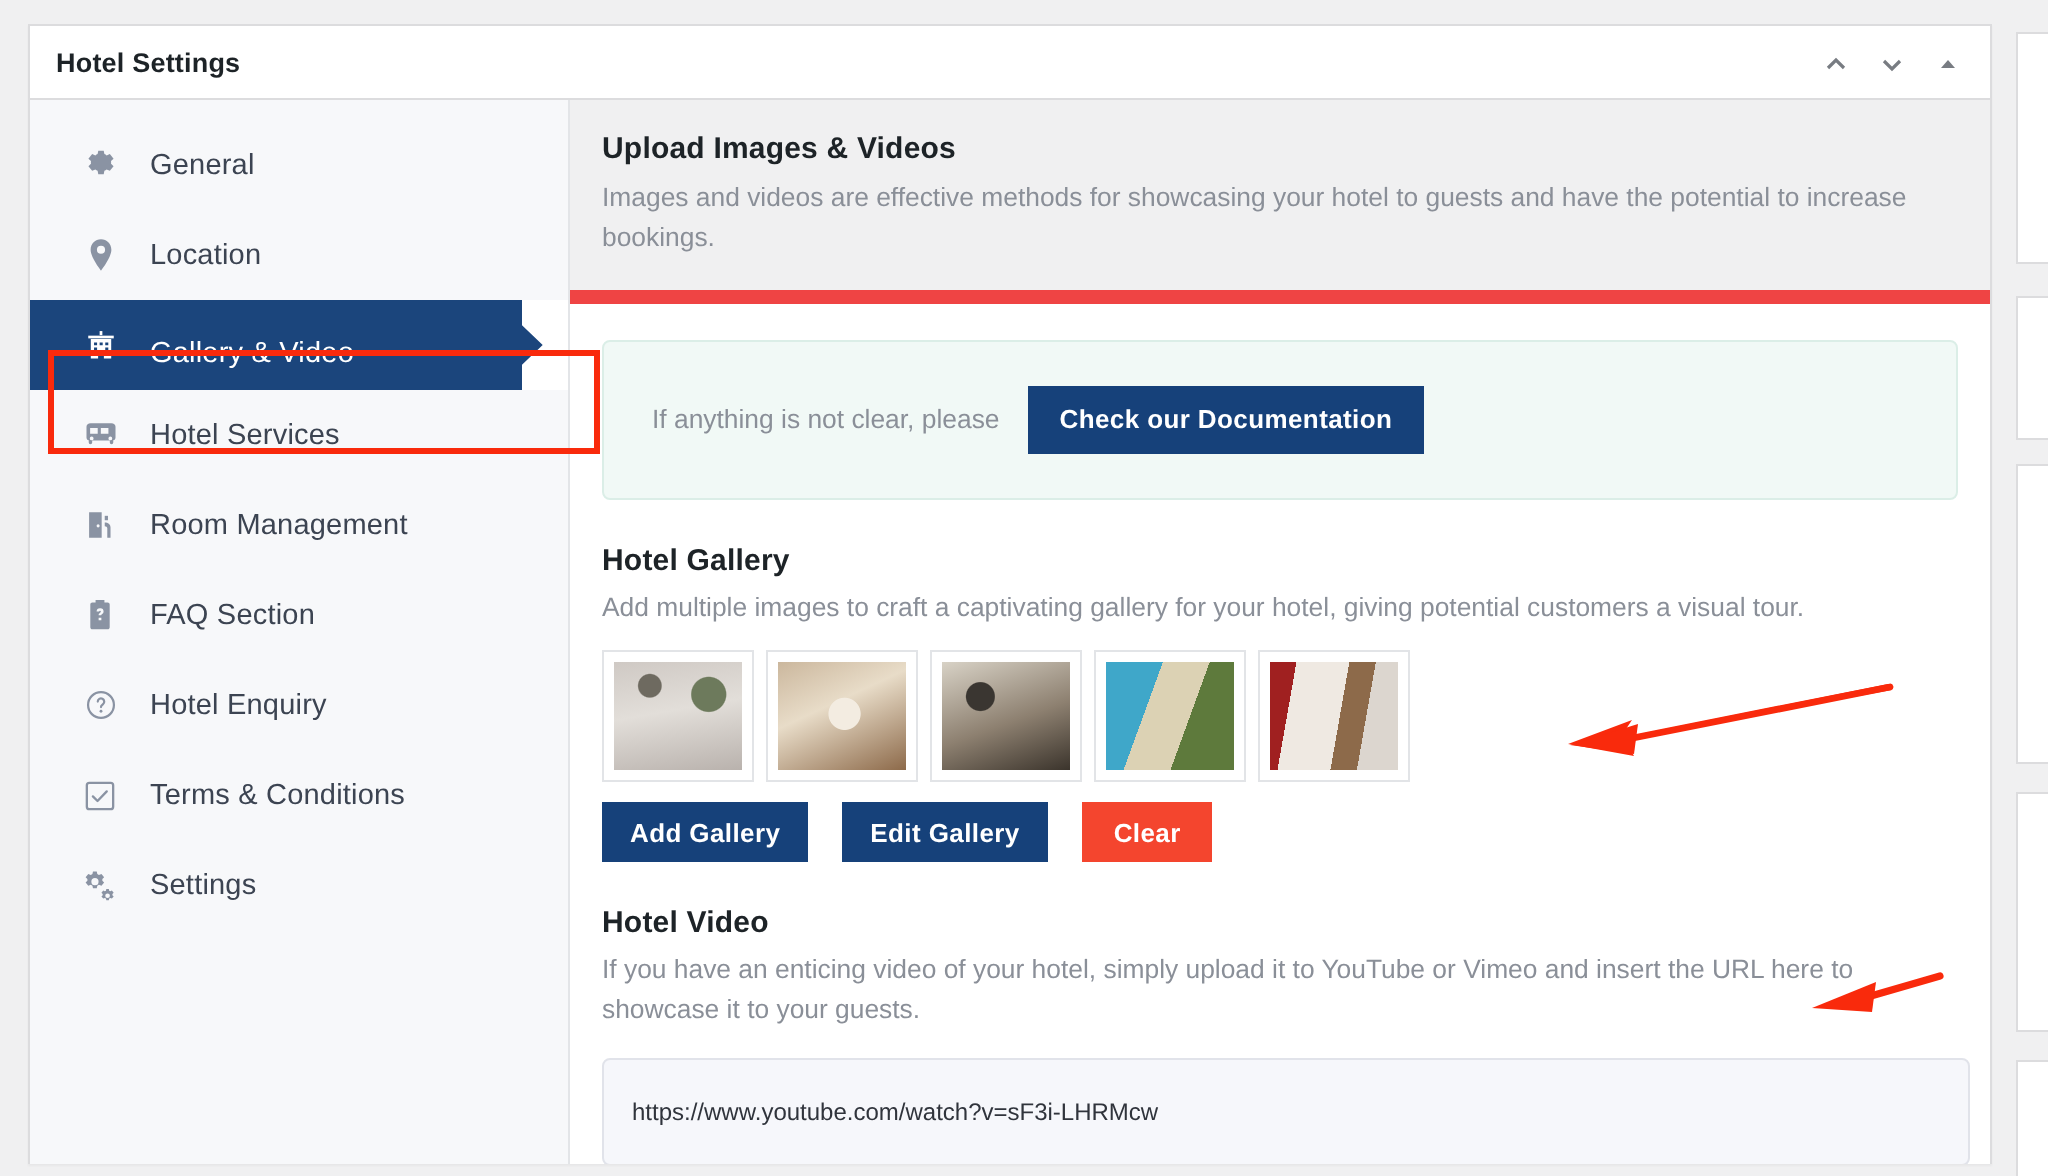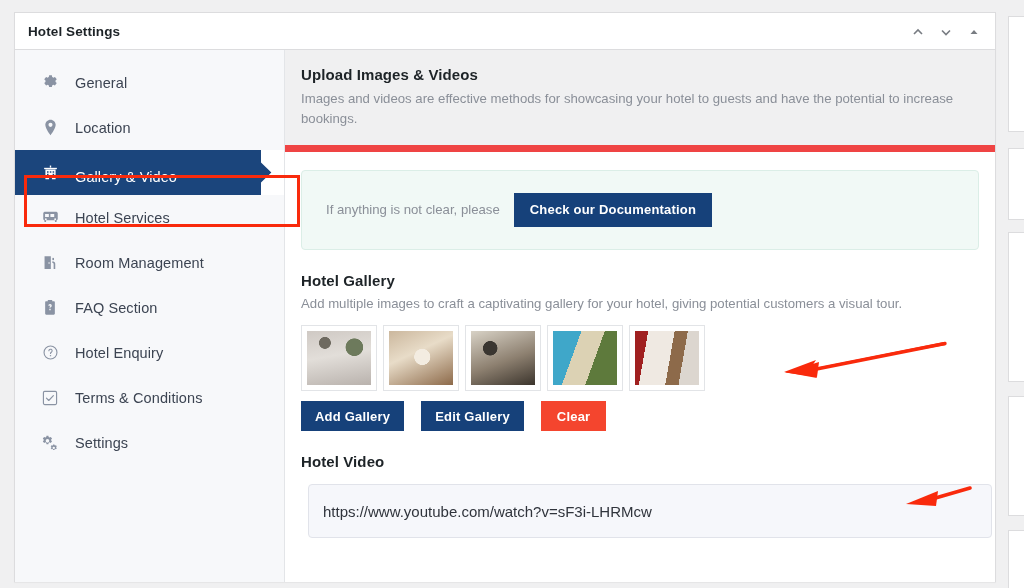--- a/index.html
+++ b/index.html
@@ -297,24 +297,23 @@
   .url-input {
     display: block;
     width: 684px;
     height: 54px;
     margin-top: 14px;
     background: #f6f7fb;
     border: 1px solid #e1e3ea;
     border-radius: 4px;
     padding: 0 14px;
     font-family: "Liberation Sans", sans-serif;
-    font-size: 15px;
+    font-size: 12px;
     color: #30343c;
     outline: none;
-    margin-left: 7px;
   }
 
   
   .arrow { position: absolute; pointer-events: none; z-index: 8; }
   .arrow-1 { left: 772px; top: 336px; }
   .arrow-2 { left: 898px; top: 482px; }
 </style>
 </head>
 <body>
 
@@ -485,20 +484,21 @@
 
             <div class="gal-buttons">
               <button class="btn btn-nav">Add Gallery</button>
               <button class="btn btn-nav">Edit Gallery</button>
               <button class="btn btn-red">Clear</button>
             </div>
           </div>
 
           <div class="section">
             <h3>Hotel Video</h3>
+            <div class="section-desc">If you have an enticing video of your hotel, simply upload it to YouTube or Vimeo and insert the URL here to showcase it to your guests.</div>
             <input class="url-input" type="text" value="https://www.youtube.com/watch?v=sF3i-LHRMcw" style="">
           </div>
 
         </div>
       </div>
     </div>
   </div>
 
   <svg class="arrow arrow-1" width="176" height="46" viewBox="0 0 176 46">
     <path d="M172 6 L38 33 L44 24 L12 36 L45 42 L40 33 L174 9 Z" fill="#f92a0c"></path>

